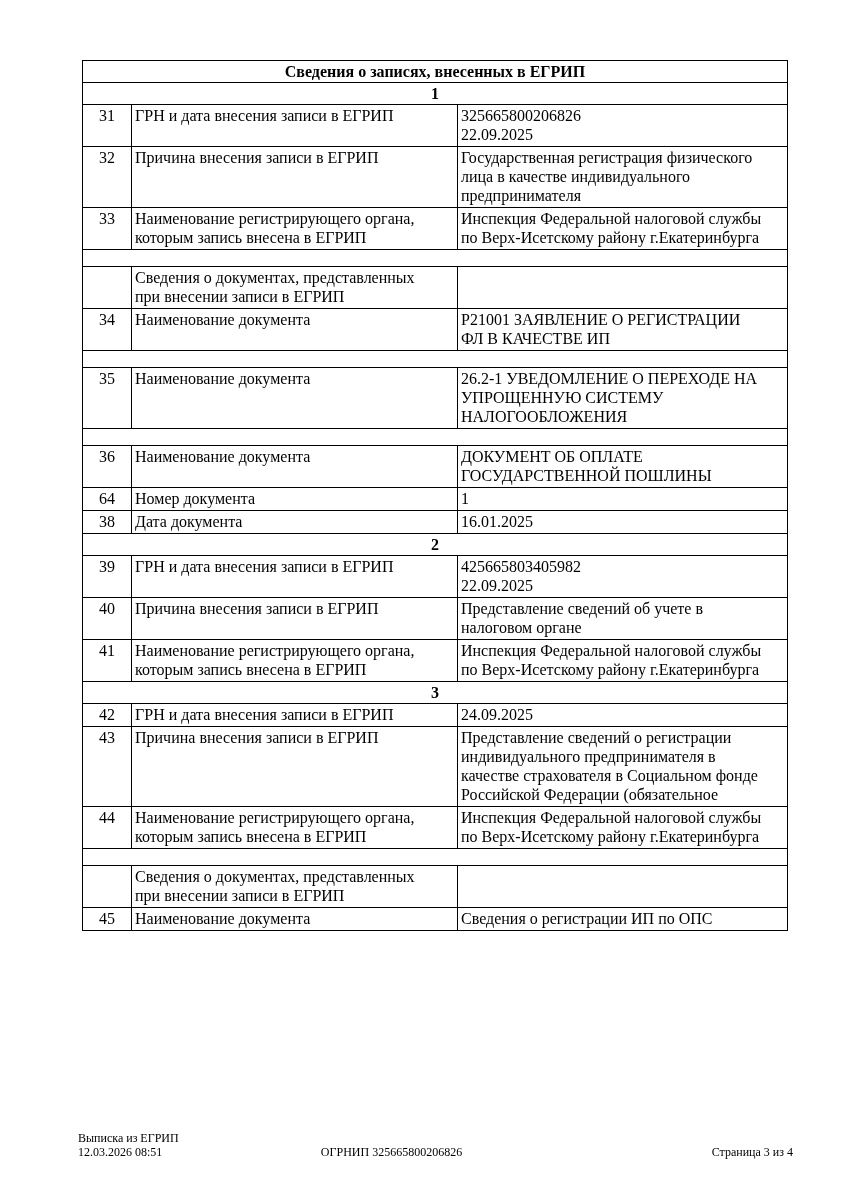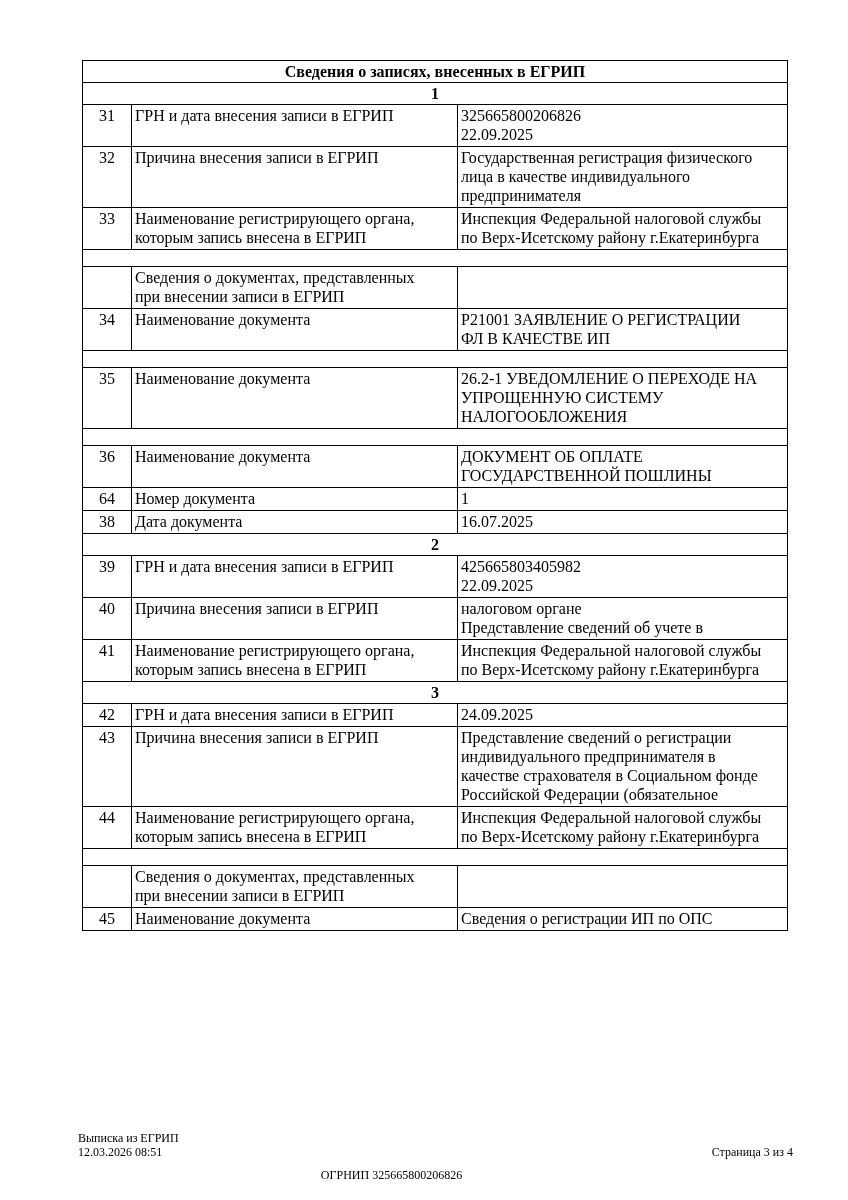--- a/index.html
+++ b/index.html
@@ -71,21 +71,20 @@
     position: absolute;
     left: 78px;
     top: 0;
   }
   .footer-center {
     position: absolute;
     left: 0;
     top: 14px;
     width: 783px;
     text-align: center;
-    margin-top: 23px;
   }
   .footer-right {
     position: absolute;
     right: 55px;
     top: 14px;
     text-align: center;
   }
 </style>
 </head>
 <body>
@@ -188,21 +187,21 @@
         <div class="cell value">
           <div class="line">1</div>
         </div>
       </div>
       <div class="trow entry-row">
         <div class="cell num">38</div>
         <div class="cell label">
           <div class="line">Дата документа</div>
         </div>
         <div class="cell value">
-          <div class="line">16.07.2025</div>
+          <div class="line">16.01.2025</div>
         </div>
       </div>
       <div class="trow fullspan section-row">
         <div class="cell">2</div>
       </div>
       <div class="trow entry-row">
         <div class="cell num">39</div>
         <div class="cell label">
           <div class="line">ГРН и дата внесения записи в ЕГРИП</div>
         </div>
@@ -210,22 +209,22 @@
           <div class="line">425665803405982</div>
           <div class="line">22.09.2025</div>
         </div>
       </div>
       <div class="trow entry-row">
         <div class="cell num">40</div>
         <div class="cell label">
           <div class="line">Причина внесения записи в ЕГРИП</div>
         </div>
         <div class="cell value">
+          <div class="line">Представление сведений об учете в</div>
           <div class="line">налоговом органе</div>
-          <div class="line">Представление сведений об учете в</div>
         </div>
       </div>
       <div class="trow entry-row">
         <div class="cell num">41</div>
         <div class="cell label">
           <div class="line">Наименование регистрирующего органа,</div>
           <div class="line">которым запись внесена в ЕГРИП</div>
         </div>
         <div class="cell value">
           <div class="line">Инспекция Федеральной налоговой службы</div>

